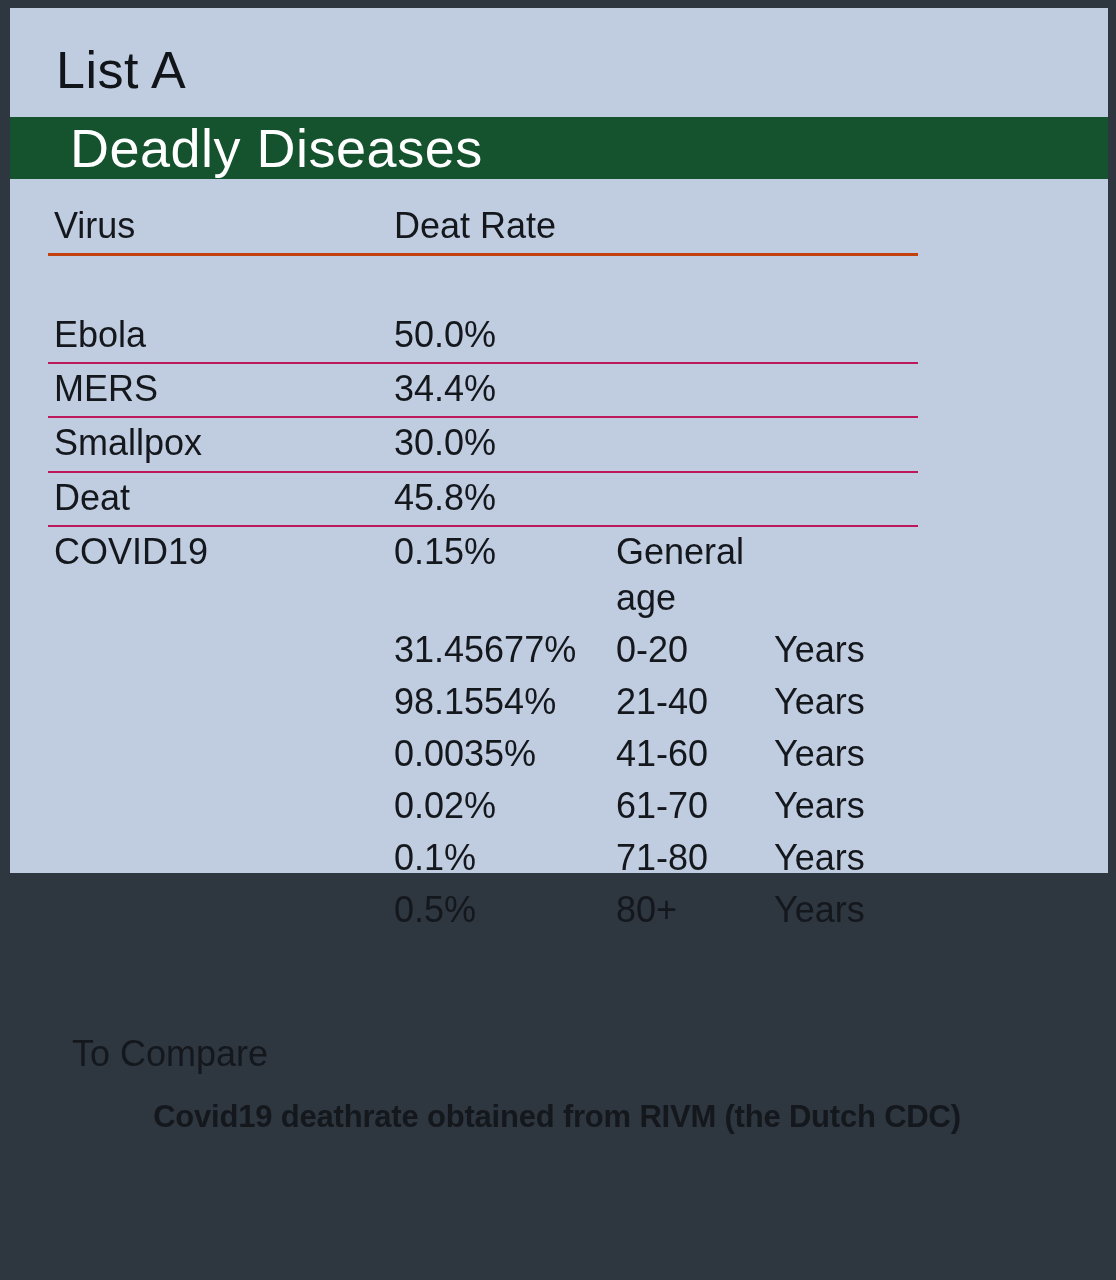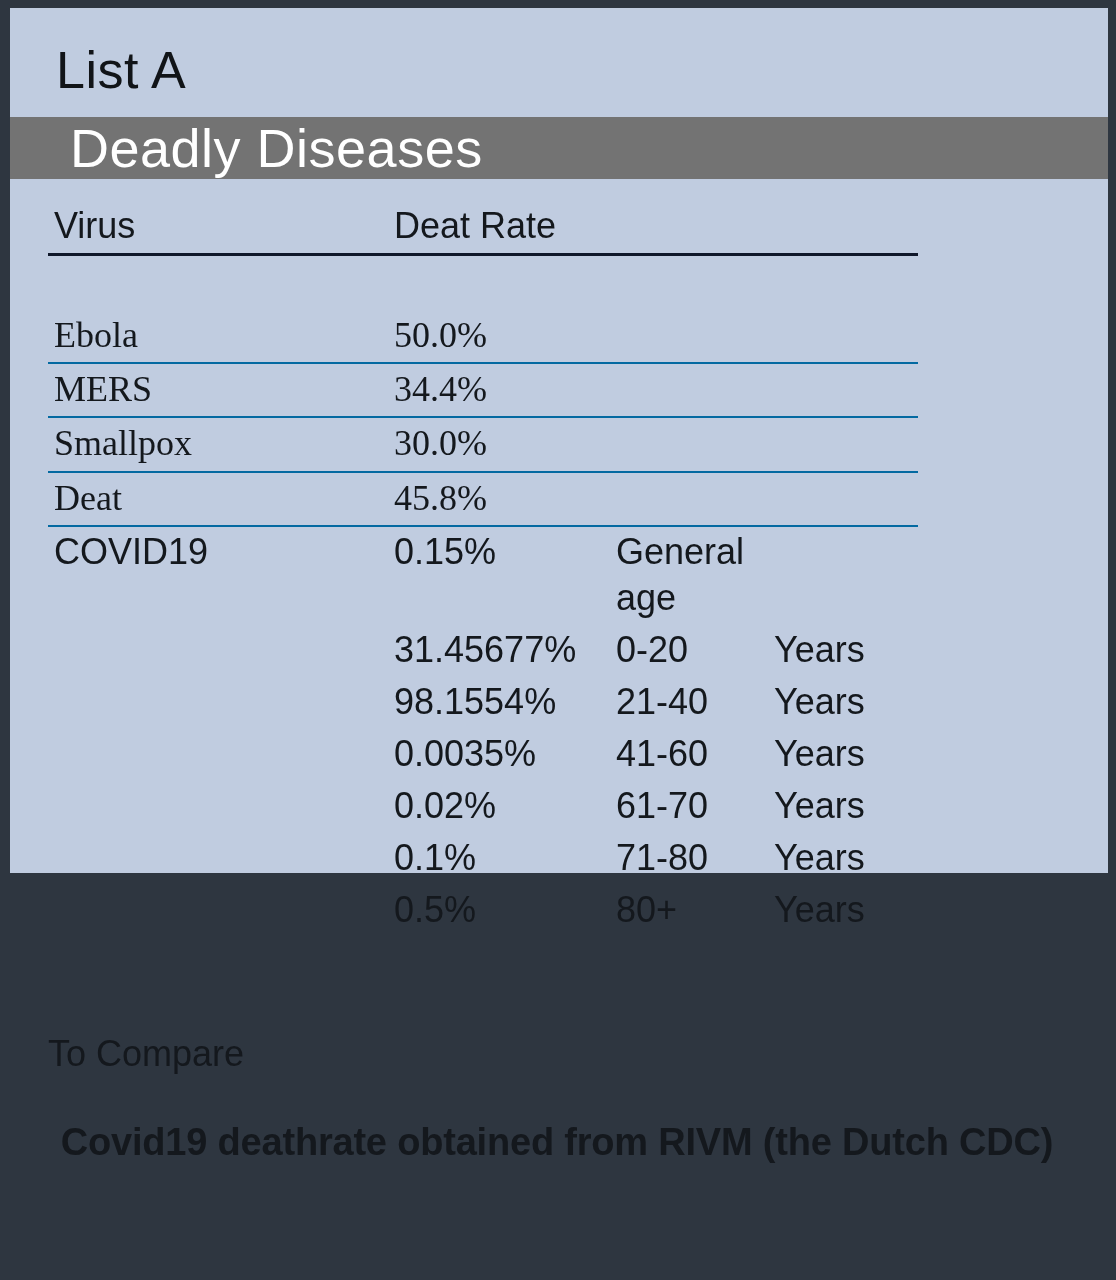--- a/index.html
+++ b/index.html
@@ -27,21 +27,21 @@
     flex-direction: column;
   }
   .list-title {
     font-size: 52px;
     color: #111418;
     padding: 34px 0 0 46px;
     line-height: 1.1;
     letter-spacing: 0.5px;
   }
   .banner {
-    background: #737373;
+    background: #14532d;
     height: 118px;
     margin-top: 18px;
     display: flex;
     align-items: center;
   }
   .banner-text {
     color: #ffffff;
     font-size: 54px;
     padding-left: 60px;
     letter-spacing: 0.5px;
@@ -64,54 +64,54 @@
     text-align: left;
     padding: 2px 0 4px 6px;
     vertical-align: top;
     line-height: 1.28;
   }
   col.c-virus { width: 340px; }
   col.c-rate  { width: 222px; }
   col.c-age   { width: 158px; }
   col.c-unit  { width: 150px; }
 
-  .hdr-row td { border-bottom: 3px solid #0f172a; padding-bottom: 6px; }
+  .hdr-row td { border-bottom: 3px solid #c2410c; padding-bottom: 6px; }
   .spacer-row td { height: 48px; border: none; padding: 0; }
-  .ruled td { border-bottom: 2px solid #0369a1; font-family: Liberation Serif, serif; }
+  .ruled td { border-bottom: 2px solid #be185d; }
   .covid-first td { padding-top: 4px; }
 
   .red-divider {
     background: #c0261c;
     height: 18px;
     margin-top: 40px;
   }
   .compare-area {
-    margin-left: 32px;
+    margin-left: 56px;
     margin-top: 52px;
   }
   table.compare {
     border-collapse: collapse;
     width: 872px;
     table-layout: fixed;
   }
   table.compare td {
     font-size: 36px;
     color: #14181d;
     padding: 2px 0 4px 6px;
     text-align: left;
     line-height: 1.28;
   }
   table.compare col.c-virus { width: 340px; }
   .flu-row td { border-bottom: 2px solid #14181d; }
   .footnote {
-    font-size: 38px;
+    font-size: 31px;
     color: #14181d;
     font-weight: bold;
     text-align: center;
-    margin-top: 40px;
+    margin-top: 18px;
     letter-spacing: -0.2px;
     padding-right: 4px;
   }
 </style>
 </head>
 <body>
 
 <div class="page">
 
   <div class="list-title">List A</div>

